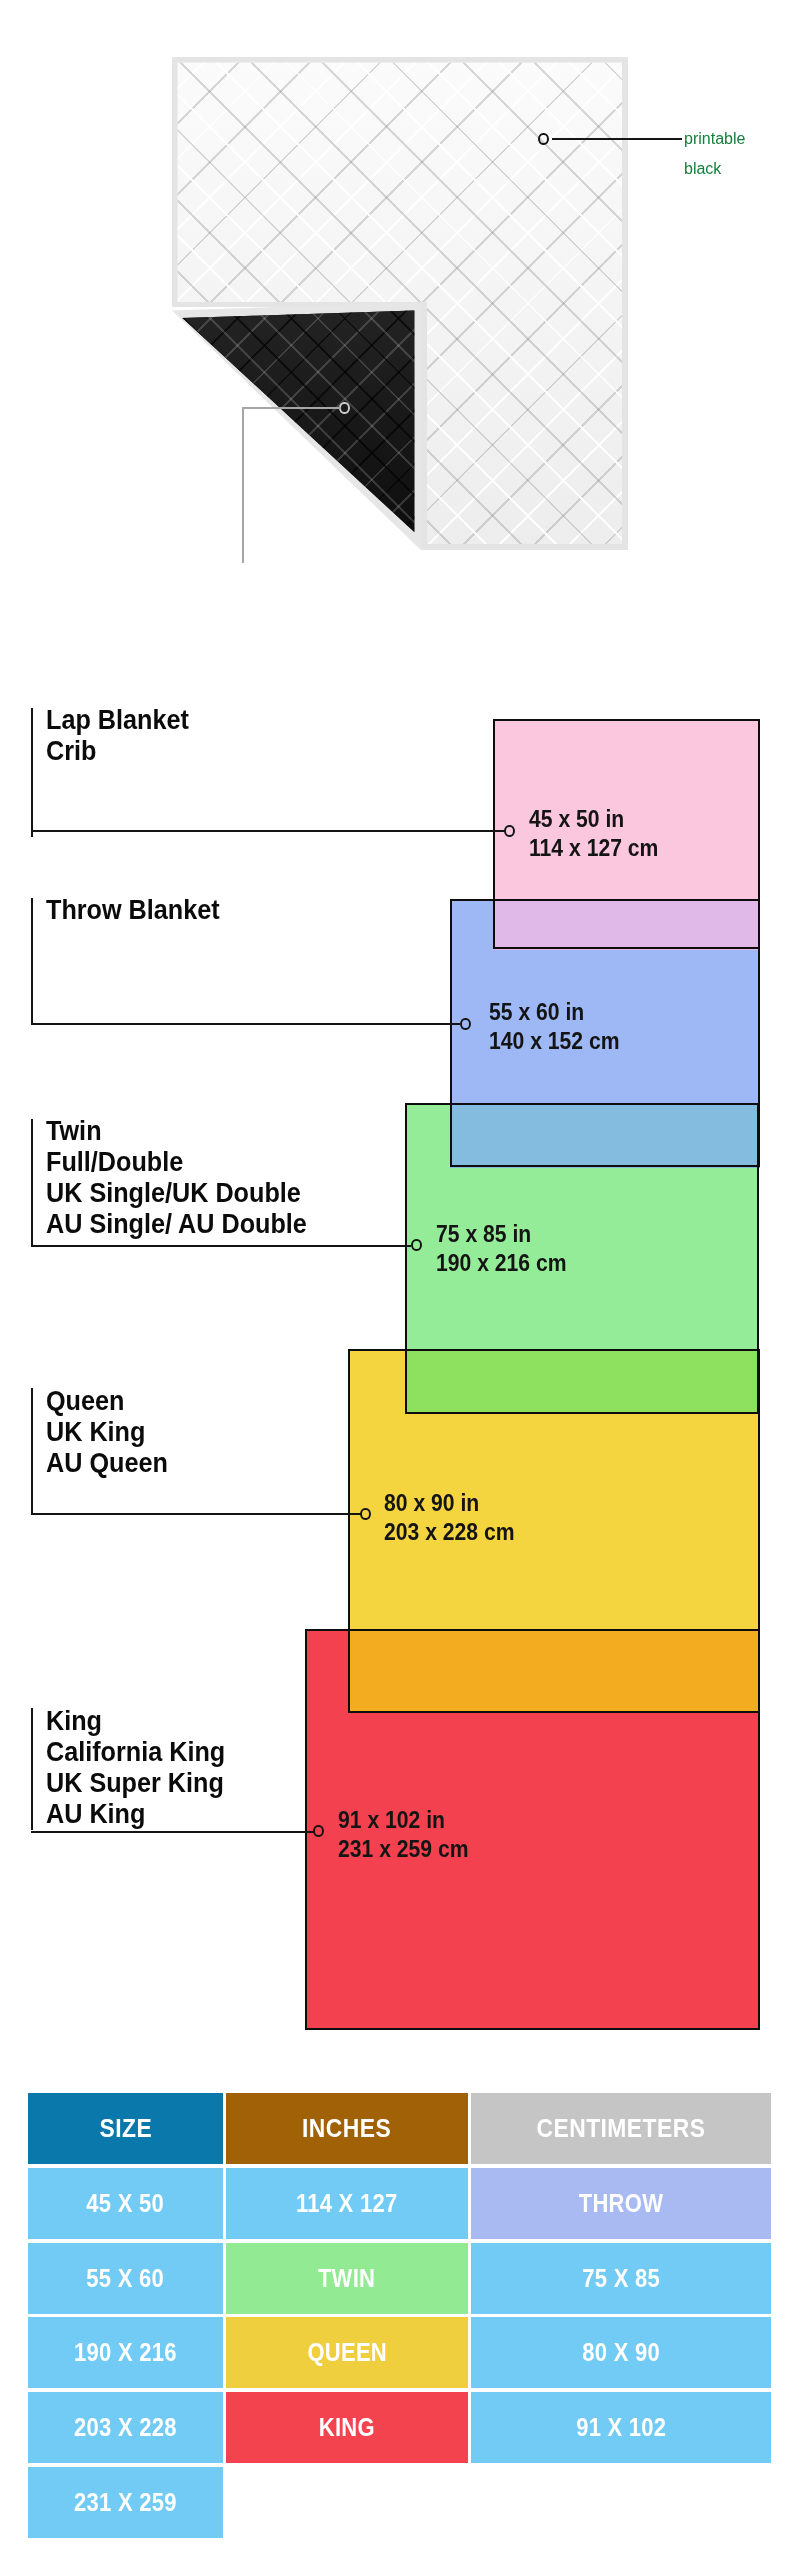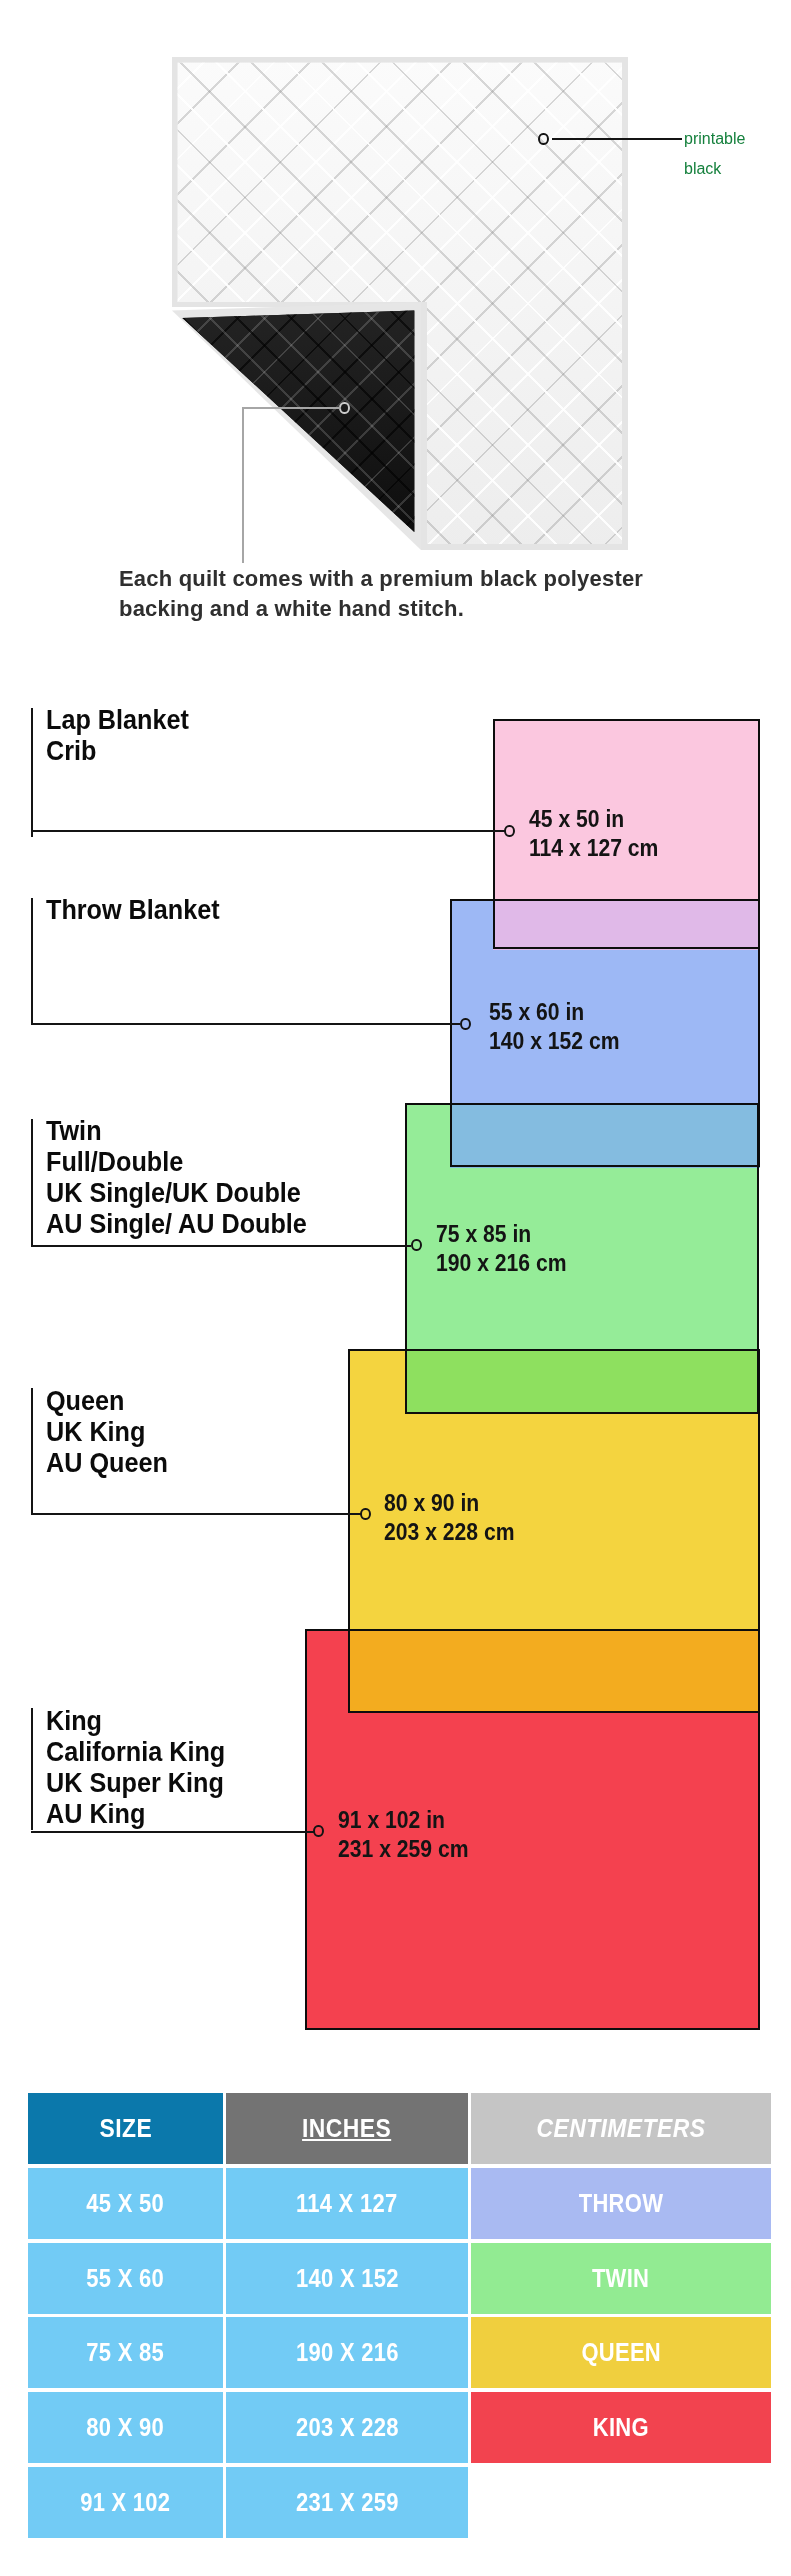--- a/index.html
+++ b/index.html
@@ -76,21 +76,20 @@
     <div class="printable-label">
       <div>printable</div>
       <div>black</div>
     </div>
 
     <div class="ring gray" style="left:339px;top:402px;"></div>
     <div class="hline gray" style="left:242px;top:407px;width:99px;"></div>
     <div class="vline gray" style="left:242px;top:407px;height:156px;"></div>
   </div>
 
-  <div class="hero-caption">Each quilt comes with a premium black polyester backing and a white hand stitch.</div>
 
   <div>
 
     <div class="fill" style="left: 305px; top: 1629px; width: 455px; height: 401px; background-color: rgb(244, 65, 79);"></div>
     <div class="fill" style="left: 348px; top: 1349px; width: 412px; height: 364px; background-color: rgb(244, 212, 63);"></div>
     <div class="fill" style="left: 405px; top: 1103px; width: 354px; height: 311px; background-color: rgb(149, 236, 152);"></div>
     <div class="fill" style="left: 450px; top: 899px; width: 310px; height: 268px; background-color: rgb(157, 184, 245);"></div>
     <div class="fill" style="left: 493px; top: 719px; width: 267px; height: 230px; background-color: rgb(251, 199, 223);"></div>
 
     <div class="fill" style="left: 348px; top: 1629px; width: 412px; height: 84px; background-color: rgb(243, 172, 31);"></div>
@@ -168,43 +167,40 @@
     <div class="dim-label" style="left:338px;top:1806px;">
       <div>91 x 102 in</div>
       <div>231 x 259 cm</div>
     </div>
   </div>
 
   <div class="size-table">
     <div class="cell head" style="background-color: rgb(11, 120, 171); align-items: center;">
         <span>SIZE</span>
       </div>
-    <div class="cell head" style="background-color: #737373; text-decoration: underline;">
+    <div class="cell head" style="background-color: #a16207;">
         <span>INCHES</span>
       </div>
-    <div class="cell head" style="background-color: rgb(197, 197, 197); font-style: italic;">
+    <div class="cell head" style="background-color: rgb(197, 197, 197);">
         <span>CENTIMETERS</span>
       </div>
 
     <div class="cell data" style="background-color: rgb(114, 203, 245);">
         <span>45 X 50</span>
       </div>
     <div class="cell data" style="background-color: rgb(114, 203, 245);">
         <span>114 X 127</span>
       </div>
 
     <div class="cell data" style="background-color: rgb(169, 186, 242);">
         <span>THROW</span>
       </div>
     <div class="cell data" style="background-color: rgb(114, 203, 245);">
         <span>55 X 60</span>
       </div>
-    <div class="cell data" style="background-color: rgb(114, 203, 245);">
-        <span>140 X 152</span>
-      </div>
 
     <div class="cell data" style="background-color: rgb(146, 235, 146);">
         <span>TWIN</span>
       </div>
     <div class="cell data" style="background-color: rgb(114, 203, 245);">
         <span>75 X 85</span>
       </div>
     <div class="cell data" style="background-color: rgb(114, 203, 245);">
         <span>190 X 216</span>
       </div>

